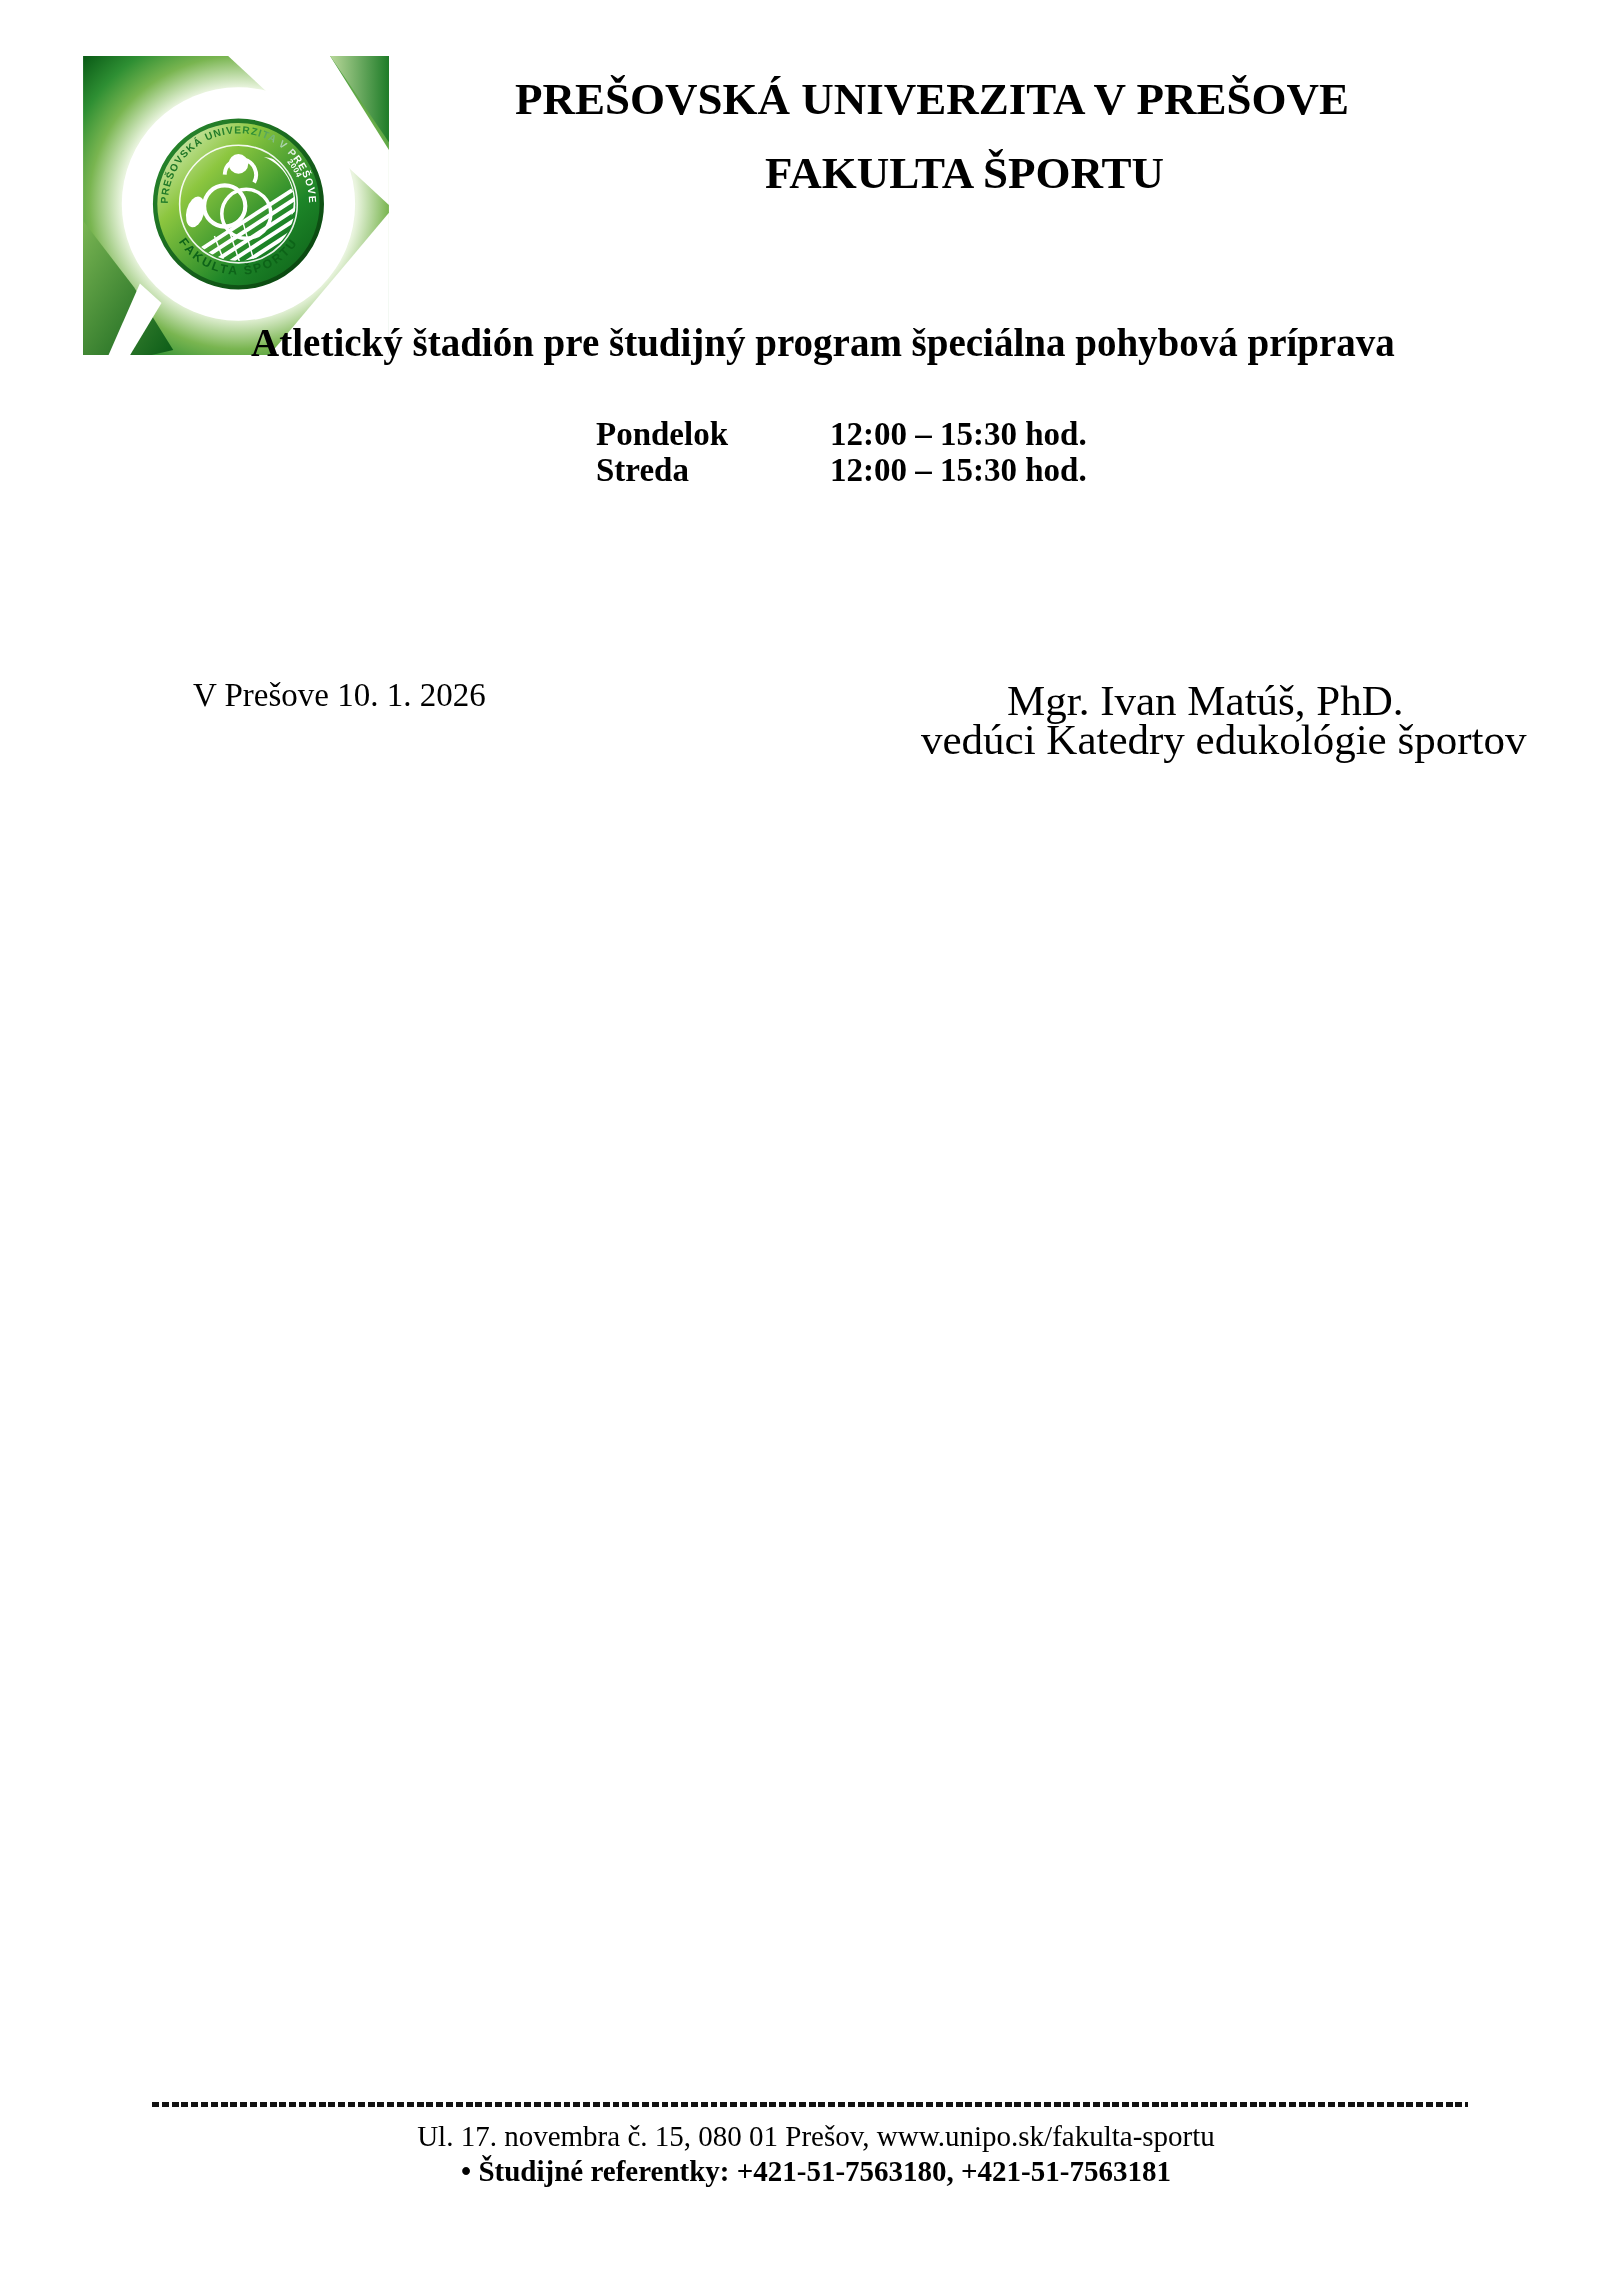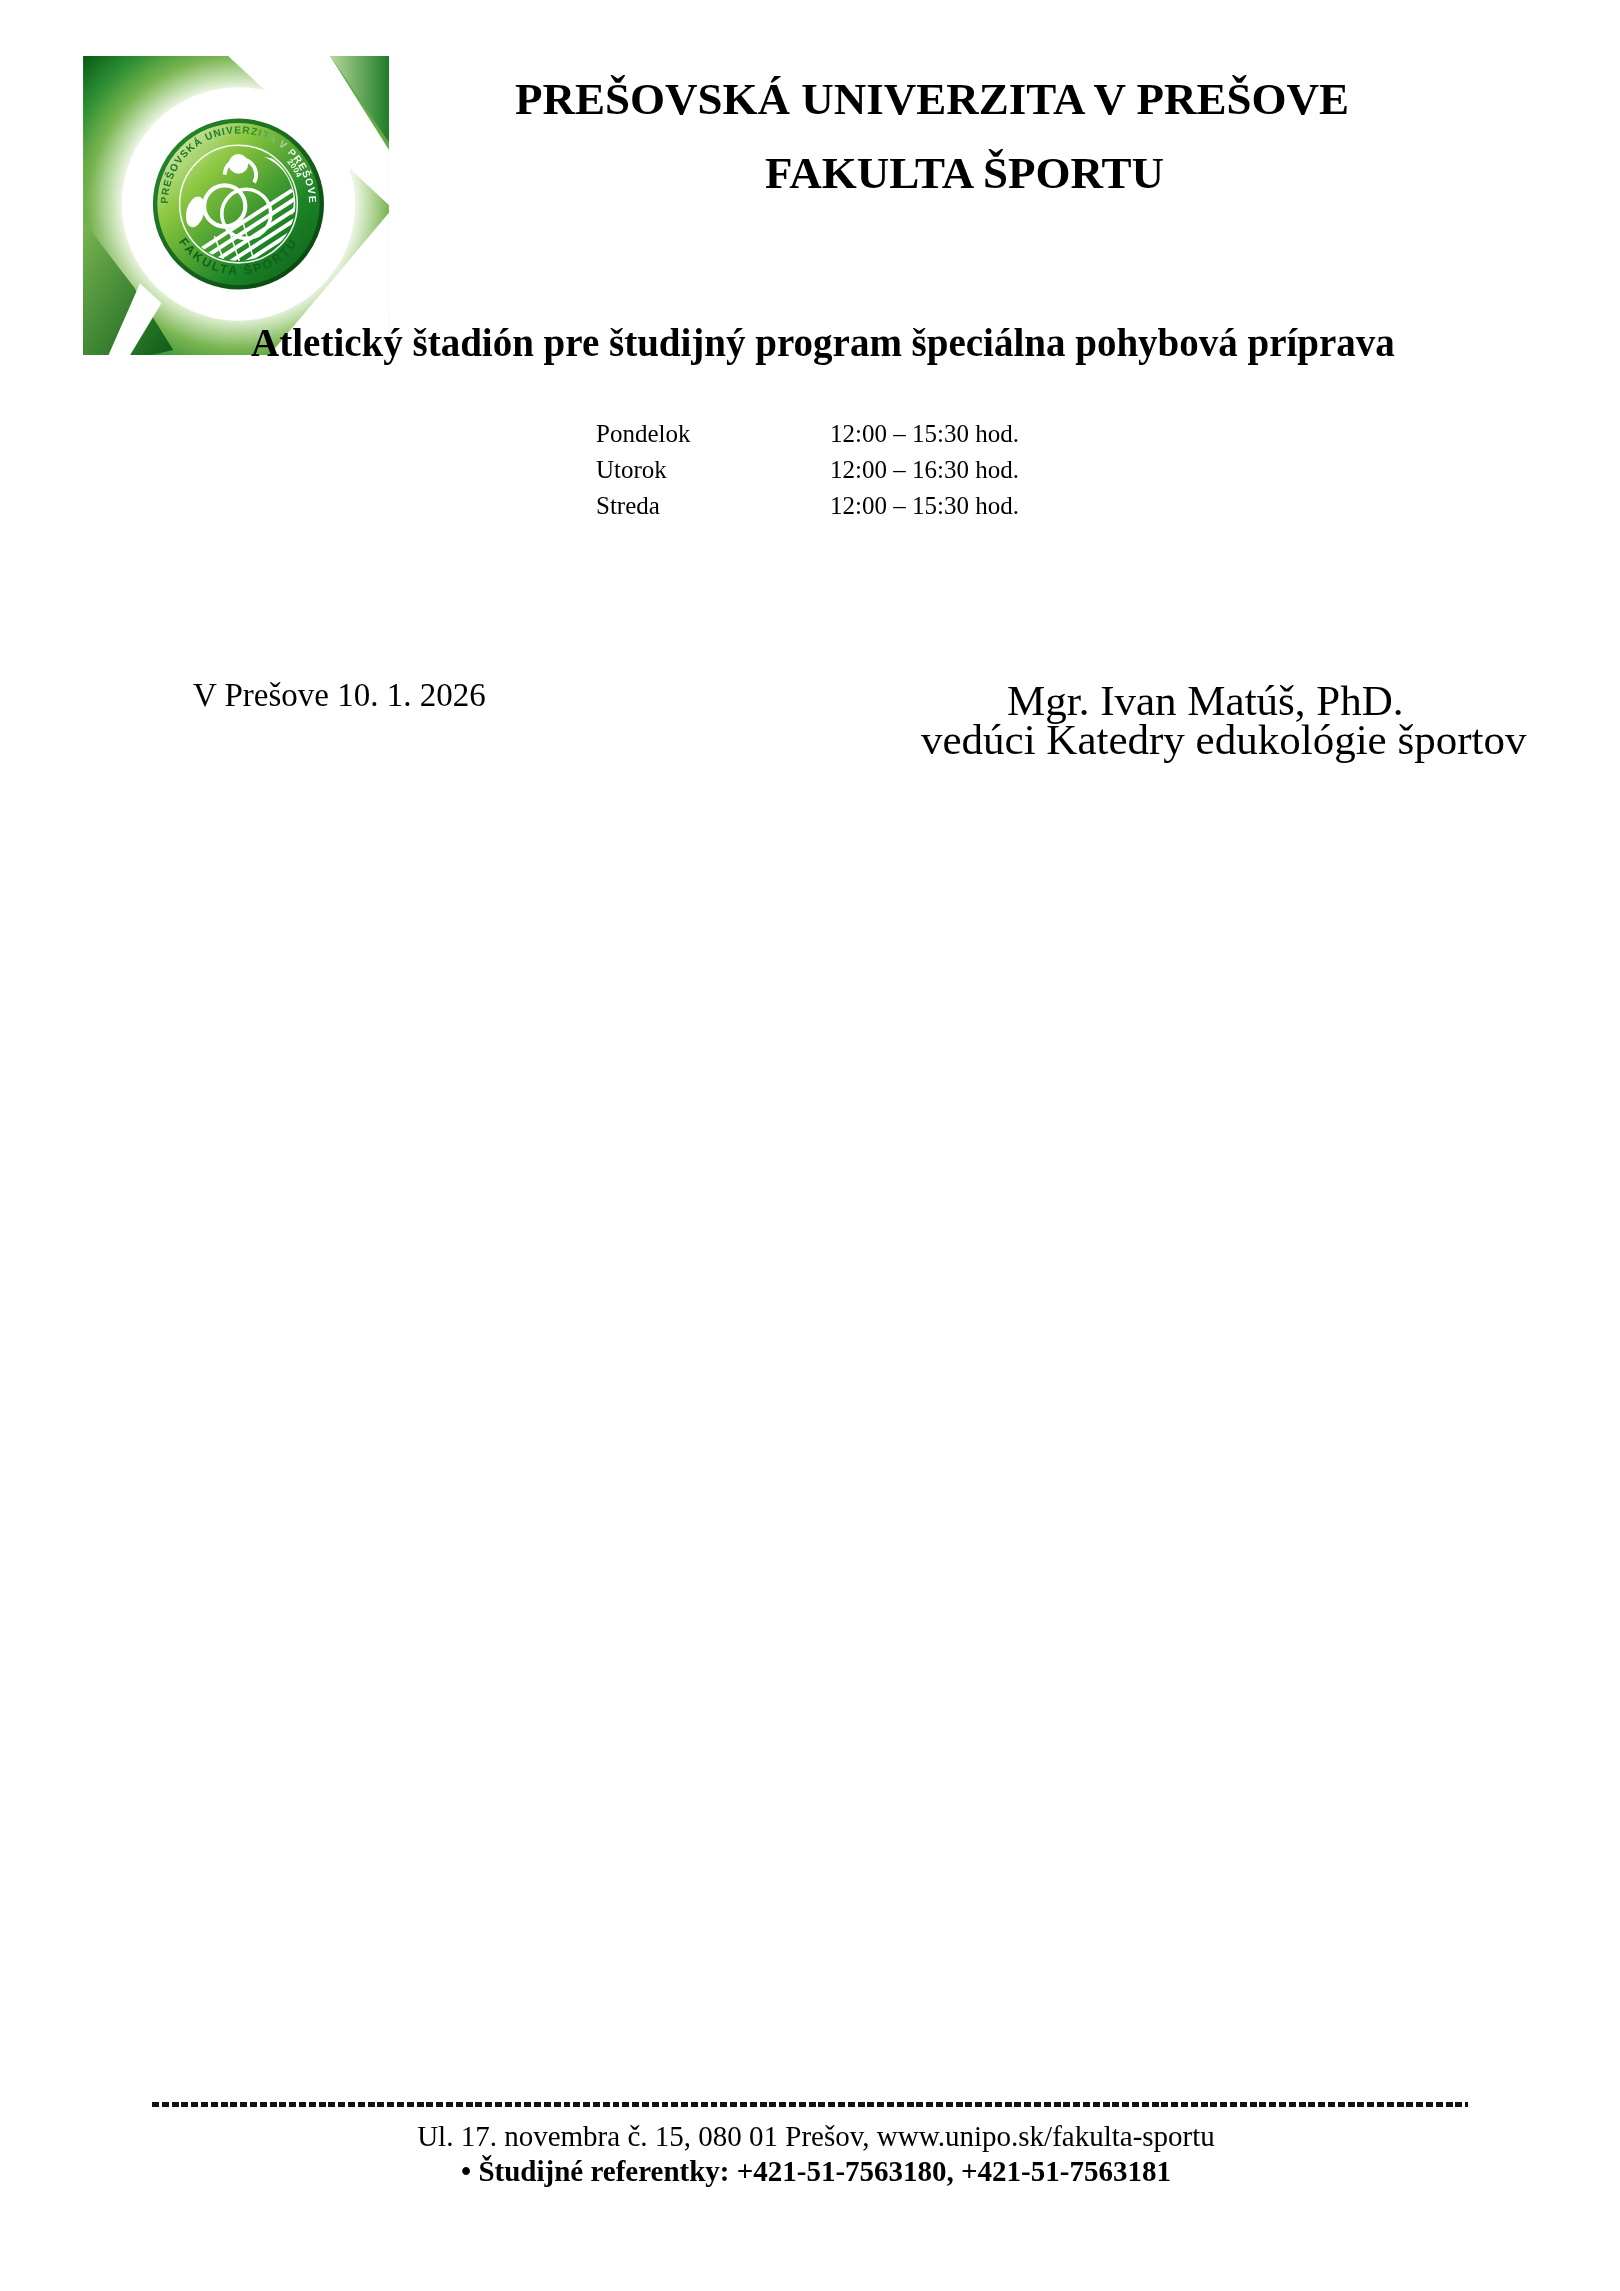--- a/index.html
+++ b/index.html
@@ -24,21 +24,21 @@
   .hdr{font-weight:bold;font-size:45px;line-height:1;white-space:nowrap;}
   .hdr1{left:515px;top:77px;}
   .hdr2{left:765px;top:151px;}
 
   
   .doc-title{left:137px;top:321px;width:1372px;text-align:center;
     color:#000000;font-weight:bold;font-size:39px;line-height:44px;}
   .doc-title div{white-space:pre;}
 
   
-  .schedule{left:596px;top:416px;font-size:25px;font-weight:normal;line-height:36px;}
+  .schedule{left:596px;top:416px;font-size:33px;font-weight:bold;line-height:36px;}
   .schedule .row{display:flex;}
   .schedule .day{width:234px;}   
   .schedule .time{white-space:pre;}
 
   
   .place-date{left:193px;top:677px;font-size:33px;white-space:nowrap;}
   .sig{top:679px;font-size:43px;line-height:1;white-space:nowrap;}
   .sig-name{left:1007px;}
   .sig-role{left:921px;top:718px;}
 
@@ -146,24 +146,20 @@
   <div class="abs doc-title">
     <div>Atletický štadión pre študijný program špeciálna pohybová príprava</div>
   </div>
 
   <div class="abs schedule">
     <div class="row">
       <div class="day">Pondelok</div>
       <div class="time">12:00 – 15:30 hod.</div>
     </div>
     <div class="row">
-      <div class="day">Utorok</div>
-      <div class="time">12:00 – 16:30 hod.</div>
-    </div>
-    <div class="row">
       <div class="day">Streda</div>
       <div class="time">12:00 – 15:30 hod.</div>
     </div>
   </div>
 
   <div class="abs place-date">V Prešove 10. 1. 2026</div>
   <div class="abs sig sig-name">Mgr. Ivan Matúš, PhD.</div>
   <div class="abs sig sig-role">vedúci Katedry edukológie športov</div>
 
   <div class="abs dashes"></div>

